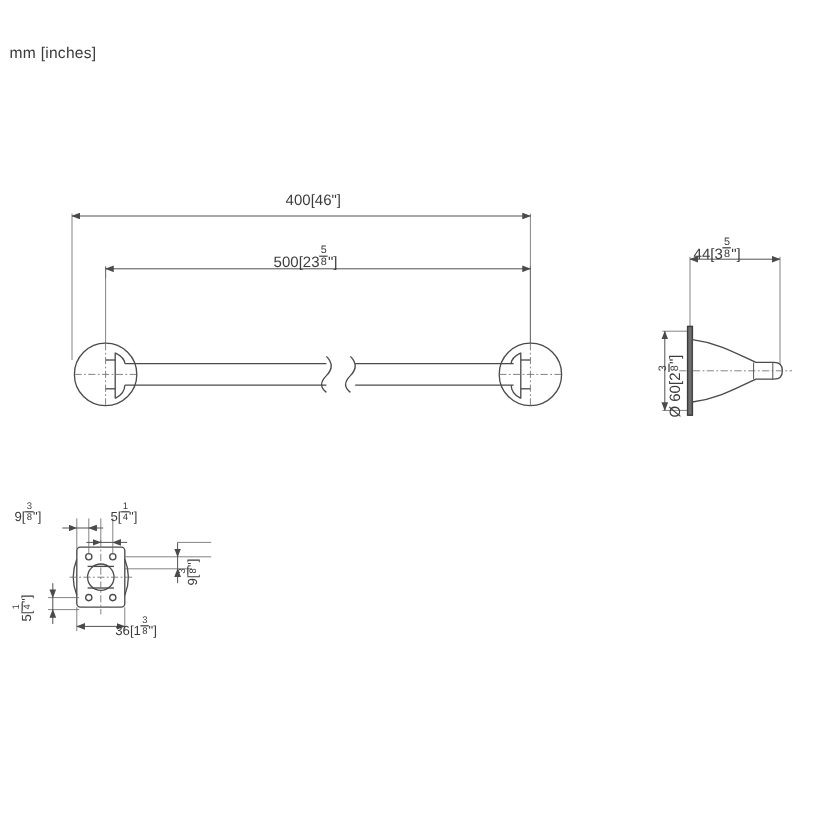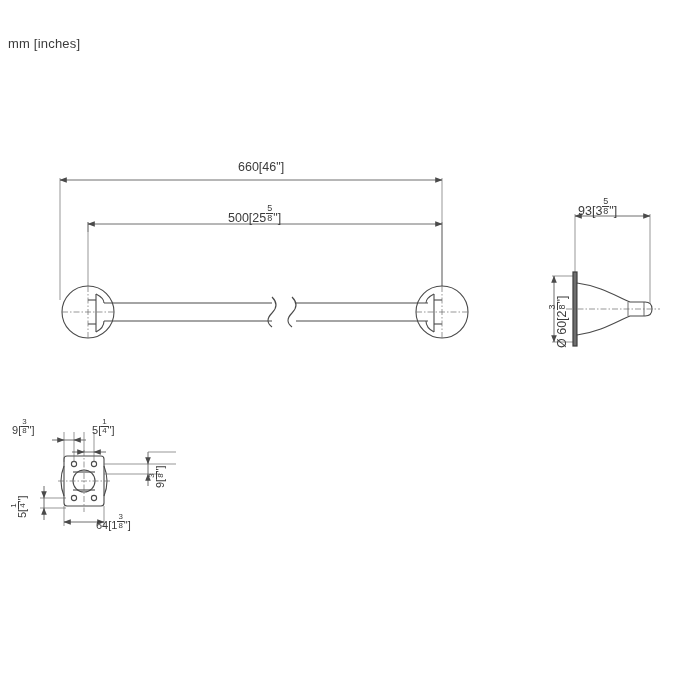--- a/index.html
+++ b/index.html
@@ -221,29 +221,29 @@
     <line class="dimline" x1="44" y1="498" x2="44" y2="508"></line>
     <line class="dimline" x1="44" y1="486" x2="44" y2="498" marker-end="url(#ar-r)"></line>
     <line class="dimline" x1="44" y1="508" x2="44" y2="520" marker-start="url(#ar-l)"></line>
 
     <line class="ext" x1="64" y1="506" x2="64" y2="526"></line>
     <line class="ext" x1="104" y1="506" x2="104" y2="526"></line>
     <line class="dimline" x1="64" y1="522" x2="104" y2="522" marker-start="url(#ar-l)" marker-end="url(#ar-r)"></line>
   </svg>
 
   <div class="dim-label" style="left:238px; top:160px;">
-    <span>660</span><span>[</span><span>46</span><span>"]</span>
+    <span>400</span><span>[</span><span>46</span><span>"]</span>
   </div>
 
   <div class="dim-label" style="left:228px; top:204px;">
-    <span>500</span><span>[</span><span>25</span><span class="frac"><span class="num">5</span><span class="den">8</span></span><span>"]</span>
+    <span>500</span><span>[</span><span>23</span><span class="frac"><span class="num">5</span><span class="den">8</span></span><span>"]</span>
   </div>
 
   <div class="dim-label" style="left:578px; top:197px;">
-    <span>93</span><span>[</span><span>3</span><span class="frac"><span class="num">5</span><span class="den">8</span></span><span>"]</span>
+    <span>44</span><span>[</span><span>3</span><span class="frac"><span class="num">5</span><span class="den">8</span></span><span>"]</span>
   </div>
 
   <div class="dim-label rot-90" style="left:548px; top:348px;">
     <span>Ø</span>
     <span>60</span><span>[</span><span>2</span><span class="frac"><span class="num">3</span><span class="den">8</span></span><span>"]</span>
   </div>
 
   <div class="dim-label small" style="left:12px; top:418px;">
     <span>9</span><span>[</span><span class="frac"><span class="num">3</span><span class="den">8</span></span><span>"]</span>
   </div>
@@ -254,16 +254,16 @@
 
   <div class="dim-label small rot-90" style="left:148px; top:488px;">
     <span>9</span><span>[</span><span class="frac"><span class="num">3</span><span class="den">8</span></span><span>"]</span>
   </div>
 
   <div class="dim-label small rot-90" style="left:10px; top:518px;">
     <span>5</span><span>[</span><span class="frac"><span class="num">1</span><span class="den">4</span></span><span>"]</span>
   </div>
 
   <div class="dim-label small" style="left:96px; top:513px;">
-    <span>64</span><span>[</span><span>1</span><span class="frac"><span class="num">3</span><span class="den">8</span></span><span>"]</span>
+    <span>36</span><span>[</span><span>1</span><span class="frac"><span class="num">3</span><span class="den">8</span></span><span>"]</span>
   </div>
 
 </div>
 
 </body></html>

